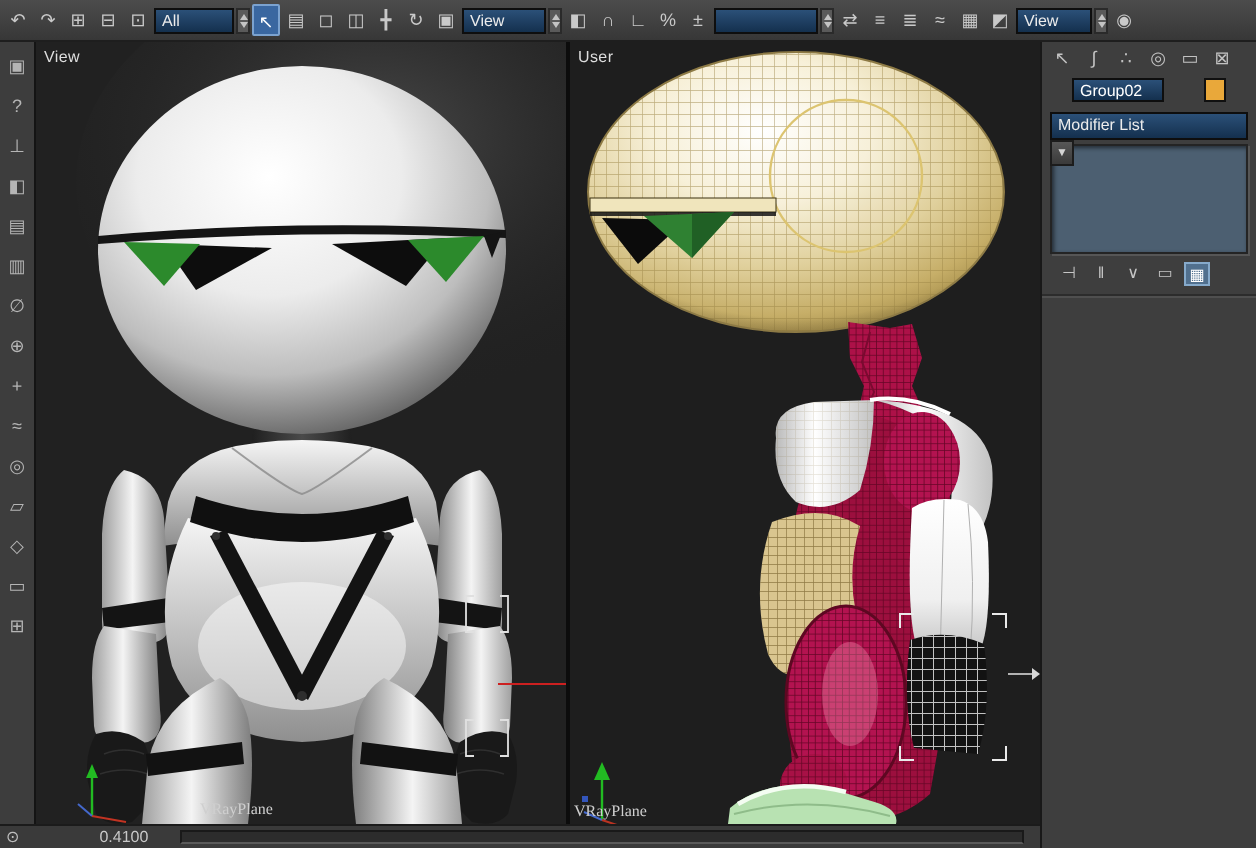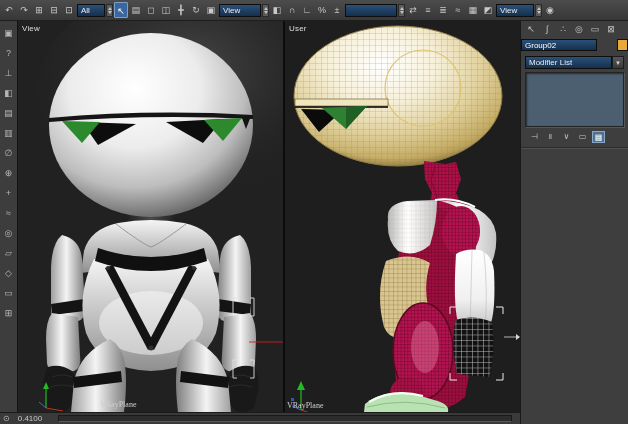--- a/index.html
+++ b/index.html
@@ -31,55 +31,55 @@
   .vp svg{position:absolute;left:0;top:0;}
   .vp-label{position:absolute;left:4px;top:3px;font-size:8px;color:#dedede;letter-spacing:.2px;}
   .obj-label{position:absolute;font-size:8px;color:#cfcfcf;font-family:Liberation Serif, serif;}
   .obj-front{left:82px;top:379px;}
   .obj-user{left:2px;top:380px;}
   
   .command-panel{position:absolute;left:520px;top:21px;width:108px;height:403px;background:#3e3e3e;
     border-left:1px solid #181818;box-sizing:border-box;}
   .tabs{display:flex;align-items:center;height:14px;padding:1px 3px 0;gap:2px;}
   .tab{width:14px;height:12px;color:#c2c2c2;font-size:9px;line-height:12px;text-align:center;}
-  .name-row{display:flex;gap:20px;margin:3px 0 0;height:12px;}
+  .name-row{display:flex;gap:20px;margin:3px 15px 0;height:12px;}
   .name-field{flex:1;background:linear-gradient(#2b5078,#14304e);border:1px solid #0e0e0e;
     color:#fff;font-size:8px;line-height:11px;padding-left:3px;}
   .swatch{width:11px;height:12px;background:#e9a83a;border:1px solid #101010;box-sizing:border-box;}
-  .mod-row{display:flex;margin:5px 4px 0;height:13px;}
+  .mod-row{display:flex;margin:5px 4px 0;height:13px;flex-direction:column;}
   .mod-field{flex:1;background:linear-gradient(#2b5078,#14304e);border:1px solid #0e0e0e;
     color:#ececec;font-size:8px;line-height:12px;padding-left:3px;}
   .mod-arrow{width:12px;height:13px;background:linear-gradient(#575757,#3a3a3a);border:1px solid #1c1c1c;
     box-sizing:border-box;color:#d5d5d5;font-size:6px;line-height:12px;text-align:center;}
   .stack-box{margin:3px 4px 0;height:53px;background:#4c5f71;border:1px solid #242424;
     box-shadow:inset 1px 1px 2px rgba(0,0,0,.55),1px 1px 0 #565656;}
   .stack-btns{display:flex;gap:3px;padding:4px 7px 0;}
   .sbtn{width:13px;height:12px;color:#c6c6c6;font-size:8px;line-height:12px;text-align:center;}
   .sbtn.hl{background:#51708e;border:1px solid #86aacb;box-sizing:border-box;color:#fff;}
   .panel-divider{margin:4px 0 0;border-top:1px solid #2c2c2c;border-bottom:1px solid #4f4f4f;}
   
   .status-bar{position:absolute;left:0;top:412px;width:520px;height:12px;background:#3a3a3a;
     border-top:1px solid #1b1b1b;box-sizing:border-box;display:flex;align-items:center;}
   .sb-icon{margin-left:3px;color:#bdbdbd;font-size:8px;}
-  .sb-value{margin-left:8px;color:#c8c8c8;font-size:8px;}
+  .sb-value{margin-left:40px;color:#c8c8c8;font-size:8px;}
   .sb-track{flex:1;height:5px;margin:0 8px 0 16px;background:#2c2c2c;
     border:1px solid #191919;border-bottom-color:#5a5a5a;}
 </style>
 </head>
 <body>
 
 <div class="app">
 
   <div class="toolbar" id="main-toolbar">
       <div class="tbtn">↶</div>
       <div class="tbtn">↷</div>
       <div class="tbtn">⊞</div>
       <div class="tbtn">⊟</div>
       <div class="tbtn">⊡</div>
-      <div class="tdrop" style="width: 28px;">All</div>
+      <div class="tdrop" style="width: 40px;">All</div>
       <div class="tspin"></div>
       <div class="tbtn hl">↖</div>
       <div class="tbtn">▤</div>
       <div class="tbtn">◻</div>
       <div class="tbtn">◫</div>
       <div class="tbtn">╋</div>
       <div class="tbtn">↻</div>
       <div class="tbtn">▣</div>
       <div class="tdrop" style="width: 42px;">View</div>
       <div class="tspin"></div>

